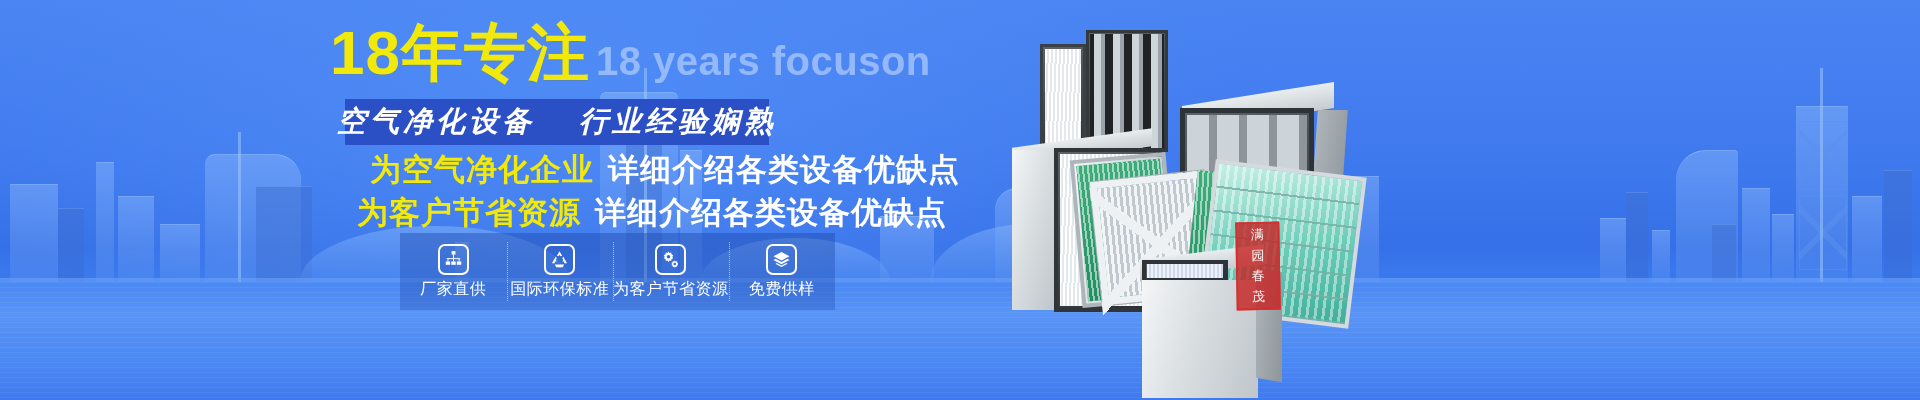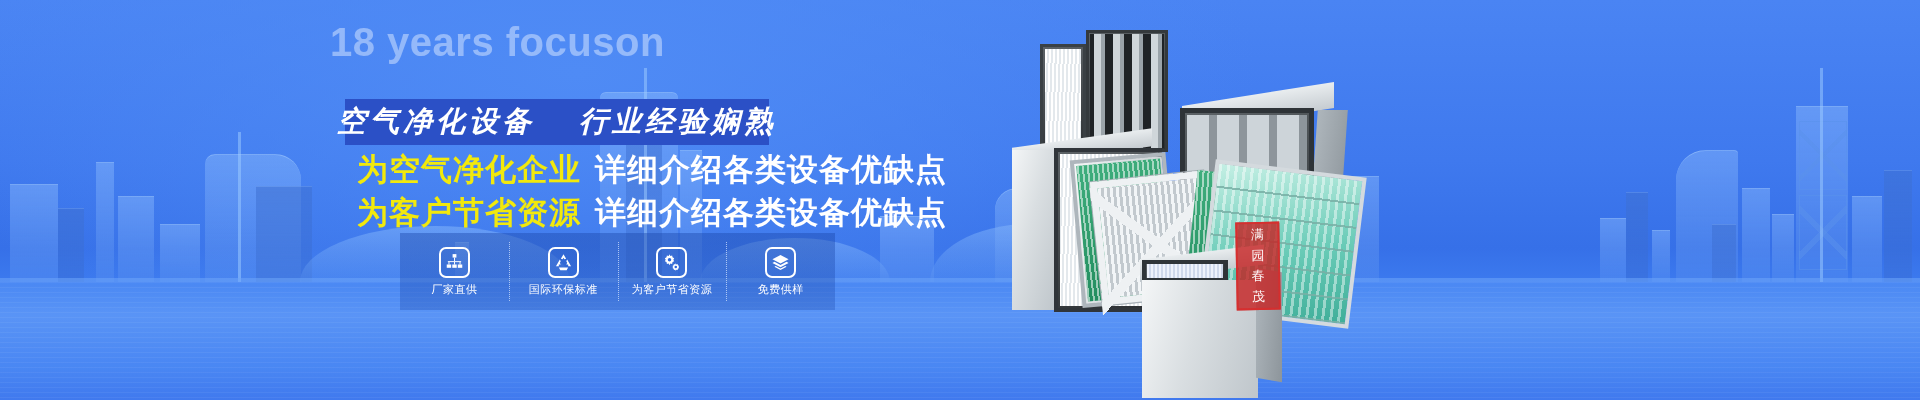--- a/index.html
+++ b/index.html
@@ -75,21 +75,21 @@
     font-family:"Liberation Serif","DejaVu Serif",serif;
     font-size:29px; color:#ffffff; font-style:italic; font-weight:bold;
     letter-spacing:4px; white-space:nowrap;
   }
 
   
   .tagrow {
     position:absolute; left:357px; white-space:nowrap; line-height:1;
     font-size:31px; font-weight:bold; letter-spacing:1px;
   }
-  .tagrow.r1 { top:154px; }
+  .tagrow.r1 { top:154px;margin-left:13px; }
   .tagrow.r2 { top:197px; }
   .tagrow .hl { color:#f2e90c; }
   .tagrow .wt { color:#ffffff; margin-left:14px; }
 
   
   .features {
     position:absolute; left:400px; top:233px; width:435px; height:77px;
     background:linear-gradient(180deg, rgba(26,70,170,.42), rgba(26,70,170,.30));
     display:flex; align-items:stretch;
   }
@@ -99,21 +99,21 @@
   }
   .feat + .feat:before {
     content:""; position:absolute; left:0; top:9px; bottom:9px; width:0;
     border-left:1px dotted rgba(215,232,255,.72);
   }
   .feat .ibox {
     width:31px; height:31px; border:2px solid #ffffff; border-radius:7px;
     display:flex; align-items:center; justify-content:center;
   }
   .feat .ibox svg { width:19px; height:19px; display:block; }
-  .feat .lbl { font-size:11px; color:#ffffff; letter-spacing:.5px; white-space:nowrap; }
+  .feat .lbl { font-size:16px; color:#ffffff; letter-spacing:.5px; white-space:nowrap; }
 
   
   .products { position:absolute; left:1000px; top:8px; width:400px; height:392px; }
   .pc { position:absolute; }
 
   .mtl-face   { background:linear-gradient(105deg,#f4f6f7 0%, #d9dee1 45%, #bfc6cb 100%); }
   .mtl-top    { background:linear-gradient(180deg,#e9edef,#c6ccd1); }
   .mtl-side   { background:linear-gradient(95deg,#aeb6bc,#8d959b); }
   .mtl-dark   { background:linear-gradient(160deg,#5c6266,#2c3033); }
   .hepa-media {
@@ -178,20 +178,21 @@
     <div class="bldg" style="left:1772px;width:22px;  height:68px;"></div>
     <div class="bldg xbldg" style="left:1796px;width:52px; height:176px;"></div>
     <div class="spire" style="left:1820px;height:214px;"></div>
     <div class="bldg" style="left:1852px;width:30px;  height:86px;"></div>
     <div class="bldg dk" style="left:1884px;width:28px;  height:112px;"></div>
     <div class="shoreline"></div>
     <div class="water"></div>
   </div>
 
   <div class="headline">
+    <div class="cn">18年专注</div>
     <div class="en">18 years focuson</div>
   </div>
 
   <div class="band">
     <span>空气净化设备</span>
     <span>行业经验娴熟</span>
   </div>
 
   <div class="tagrow r1">
     <span class="hl">为空气净化企业</span><span class="wt">详细介绍各类设备优缺点</span>

